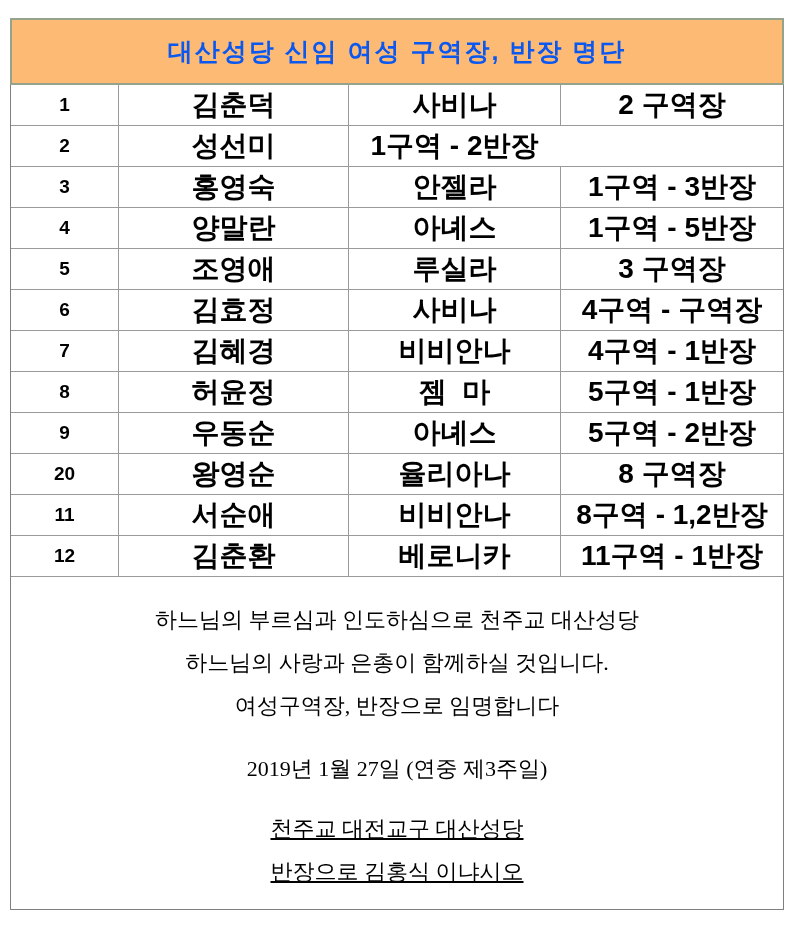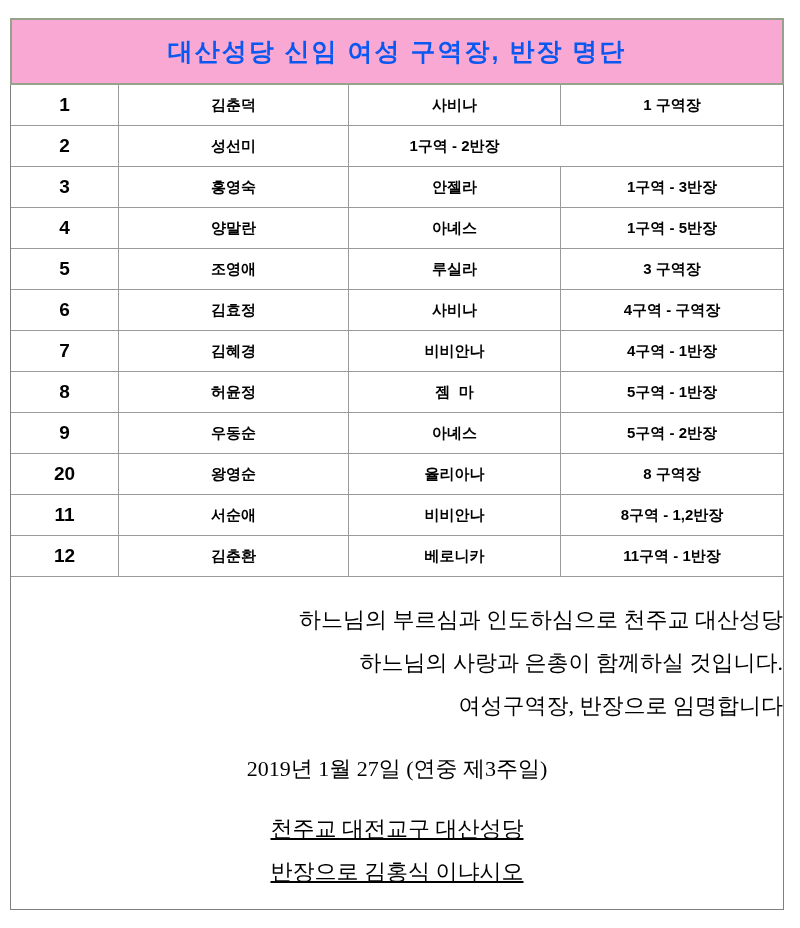--- a/index.html
+++ b/index.html
@@ -6,67 +6,67 @@
   body{
     width:800px;height:928px;background:#ffffff;position:relative;
     font-family:"Liberation Sans","DejaVu Sans",sans-serif;
     -webkit-font-smoothing:antialiased;
   }
   *{box-sizing:border-box;}
   .doc{position:absolute;left:10px;top:18px;width:774px;}
 
   
   .title-box{
-    height:67px;background:#f9a8d4;border:2px solid #95a28c;
+    height:67px;background:#fdba74;border:2px solid #95a28c;
     display:flex;align-items:center;justify-content:center;
   }
   .title{
     color:#0a58f0;font-weight:bold;font-size:25px;letter-spacing:2px;
   }
 
   
   .grid{border-left:1px solid #7f7f7f;border-right:1px solid #7f7f7f;}
   .row{
     display:grid;grid-template-columns:107px 230px 212px 1fr;
     height:41px;border-bottom:1px solid #9a9a9a;
   }
   .cell{
     display:flex;align-items:center;justify-content:center;
-    font-weight:bold;font-size:15px;color:#000;white-space:pre;
+    font-weight:bold;font-size:28px;color:#000;white-space:pre;
   }
   .cell + .cell{border-left:1px solid #9a9a9a;}
   .cell.c-no{font-size:19px;}
 
   
   .footer{
     height:333px;border:1px solid #7f7f7f;border-top:none;
     text-align:center;color:#000;
     font-family:"Liberation Serif","DejaVu Serif",serif;
     font-size:22px;
   }
   .footer p{margin:0;line-height:43px;}
-  .msg-block{padding-top:21px;text-align:right;}
+  .msg-block{padding-top:21px;}
   .date-line{margin-top:20px !important;text-align:center;}
   .sig-block{margin-top:17px;text-decoration:underline;}
 </style>
 </head>
 <body>
 
 <div class="doc">
 
   <div class="title-box">
     <div class="title">대산성당 신임 여성 구역장, 반장 명단</div>
   </div>
 
   <div class="grid">
     <div class="row">
       <div class="cell c-no">1</div>
       <div class="cell">김춘덕</div>
       <div class="cell">사비나</div>
-      <div class="cell">1 구역장</div>
+      <div class="cell">2 구역장</div>
     </div>
     <div class="row">
       <div class="cell c-no">2</div>
       <div class="cell">성선미</div>
       <div class="cell">1구역 - 2반장</div>
     </div>
     <div class="row">
       <div class="cell c-no">3</div>
       <div class="cell">홍영숙</div>
       <div class="cell">안젤라</div>

